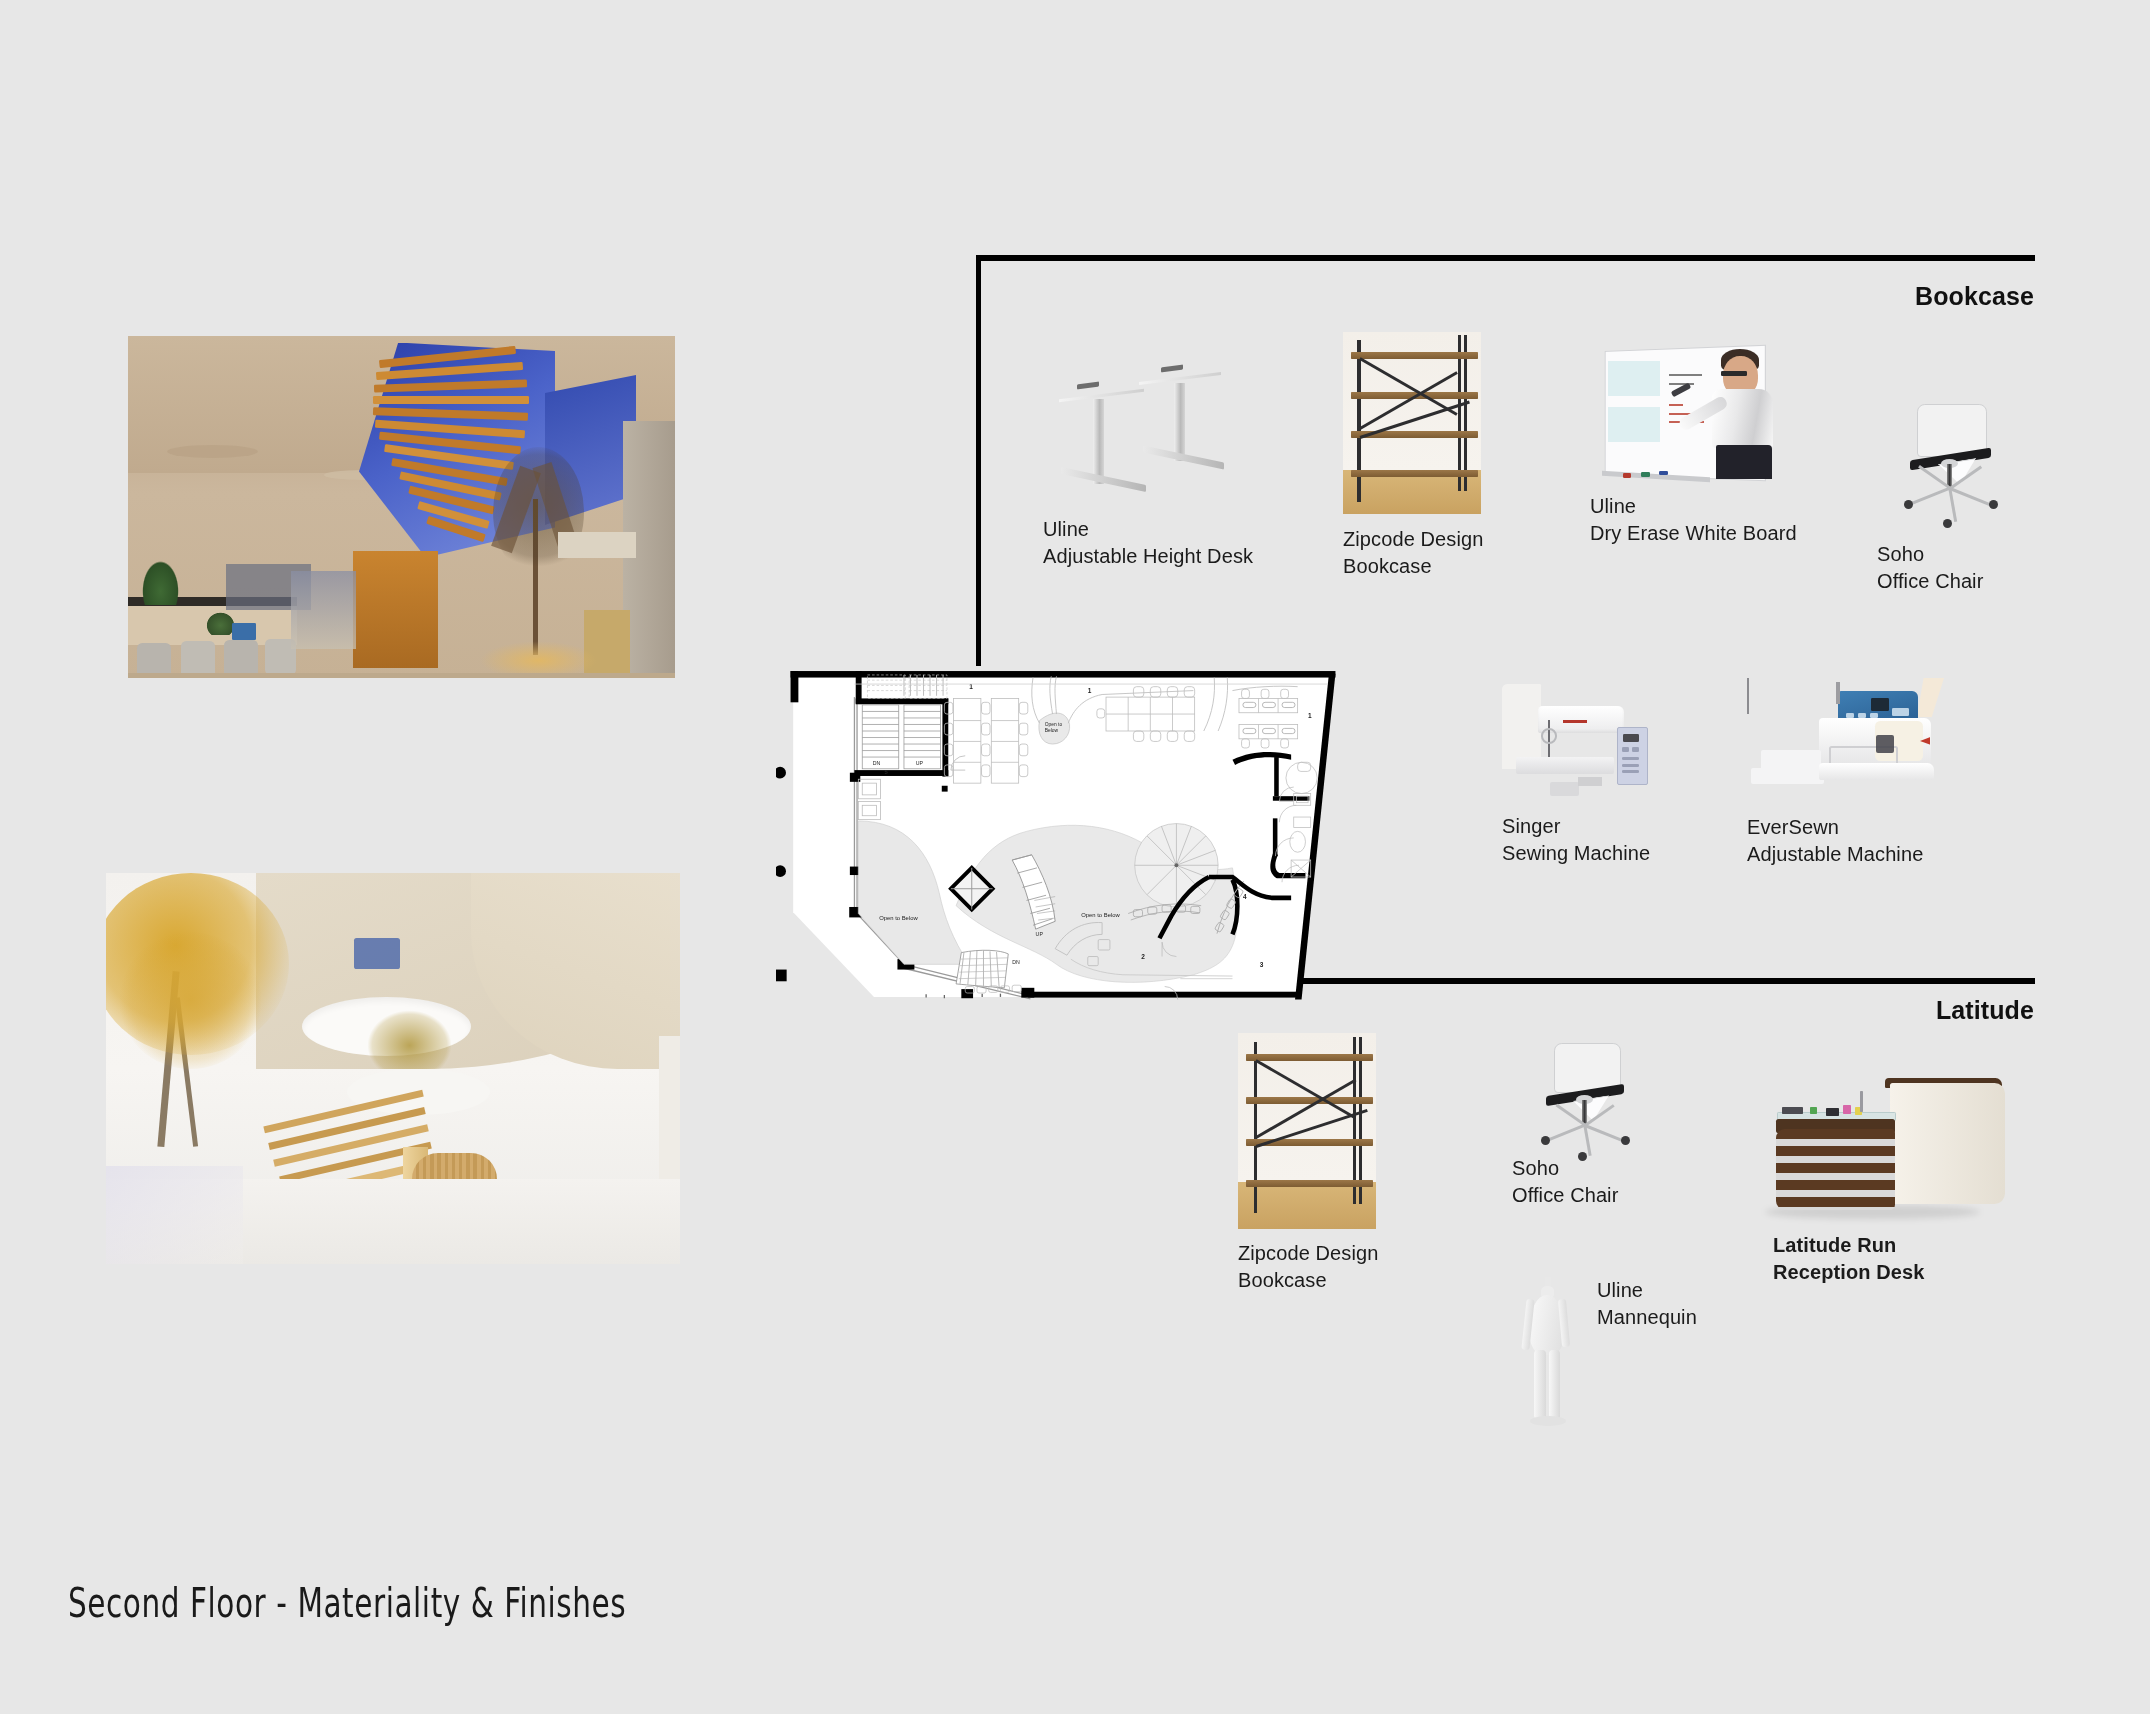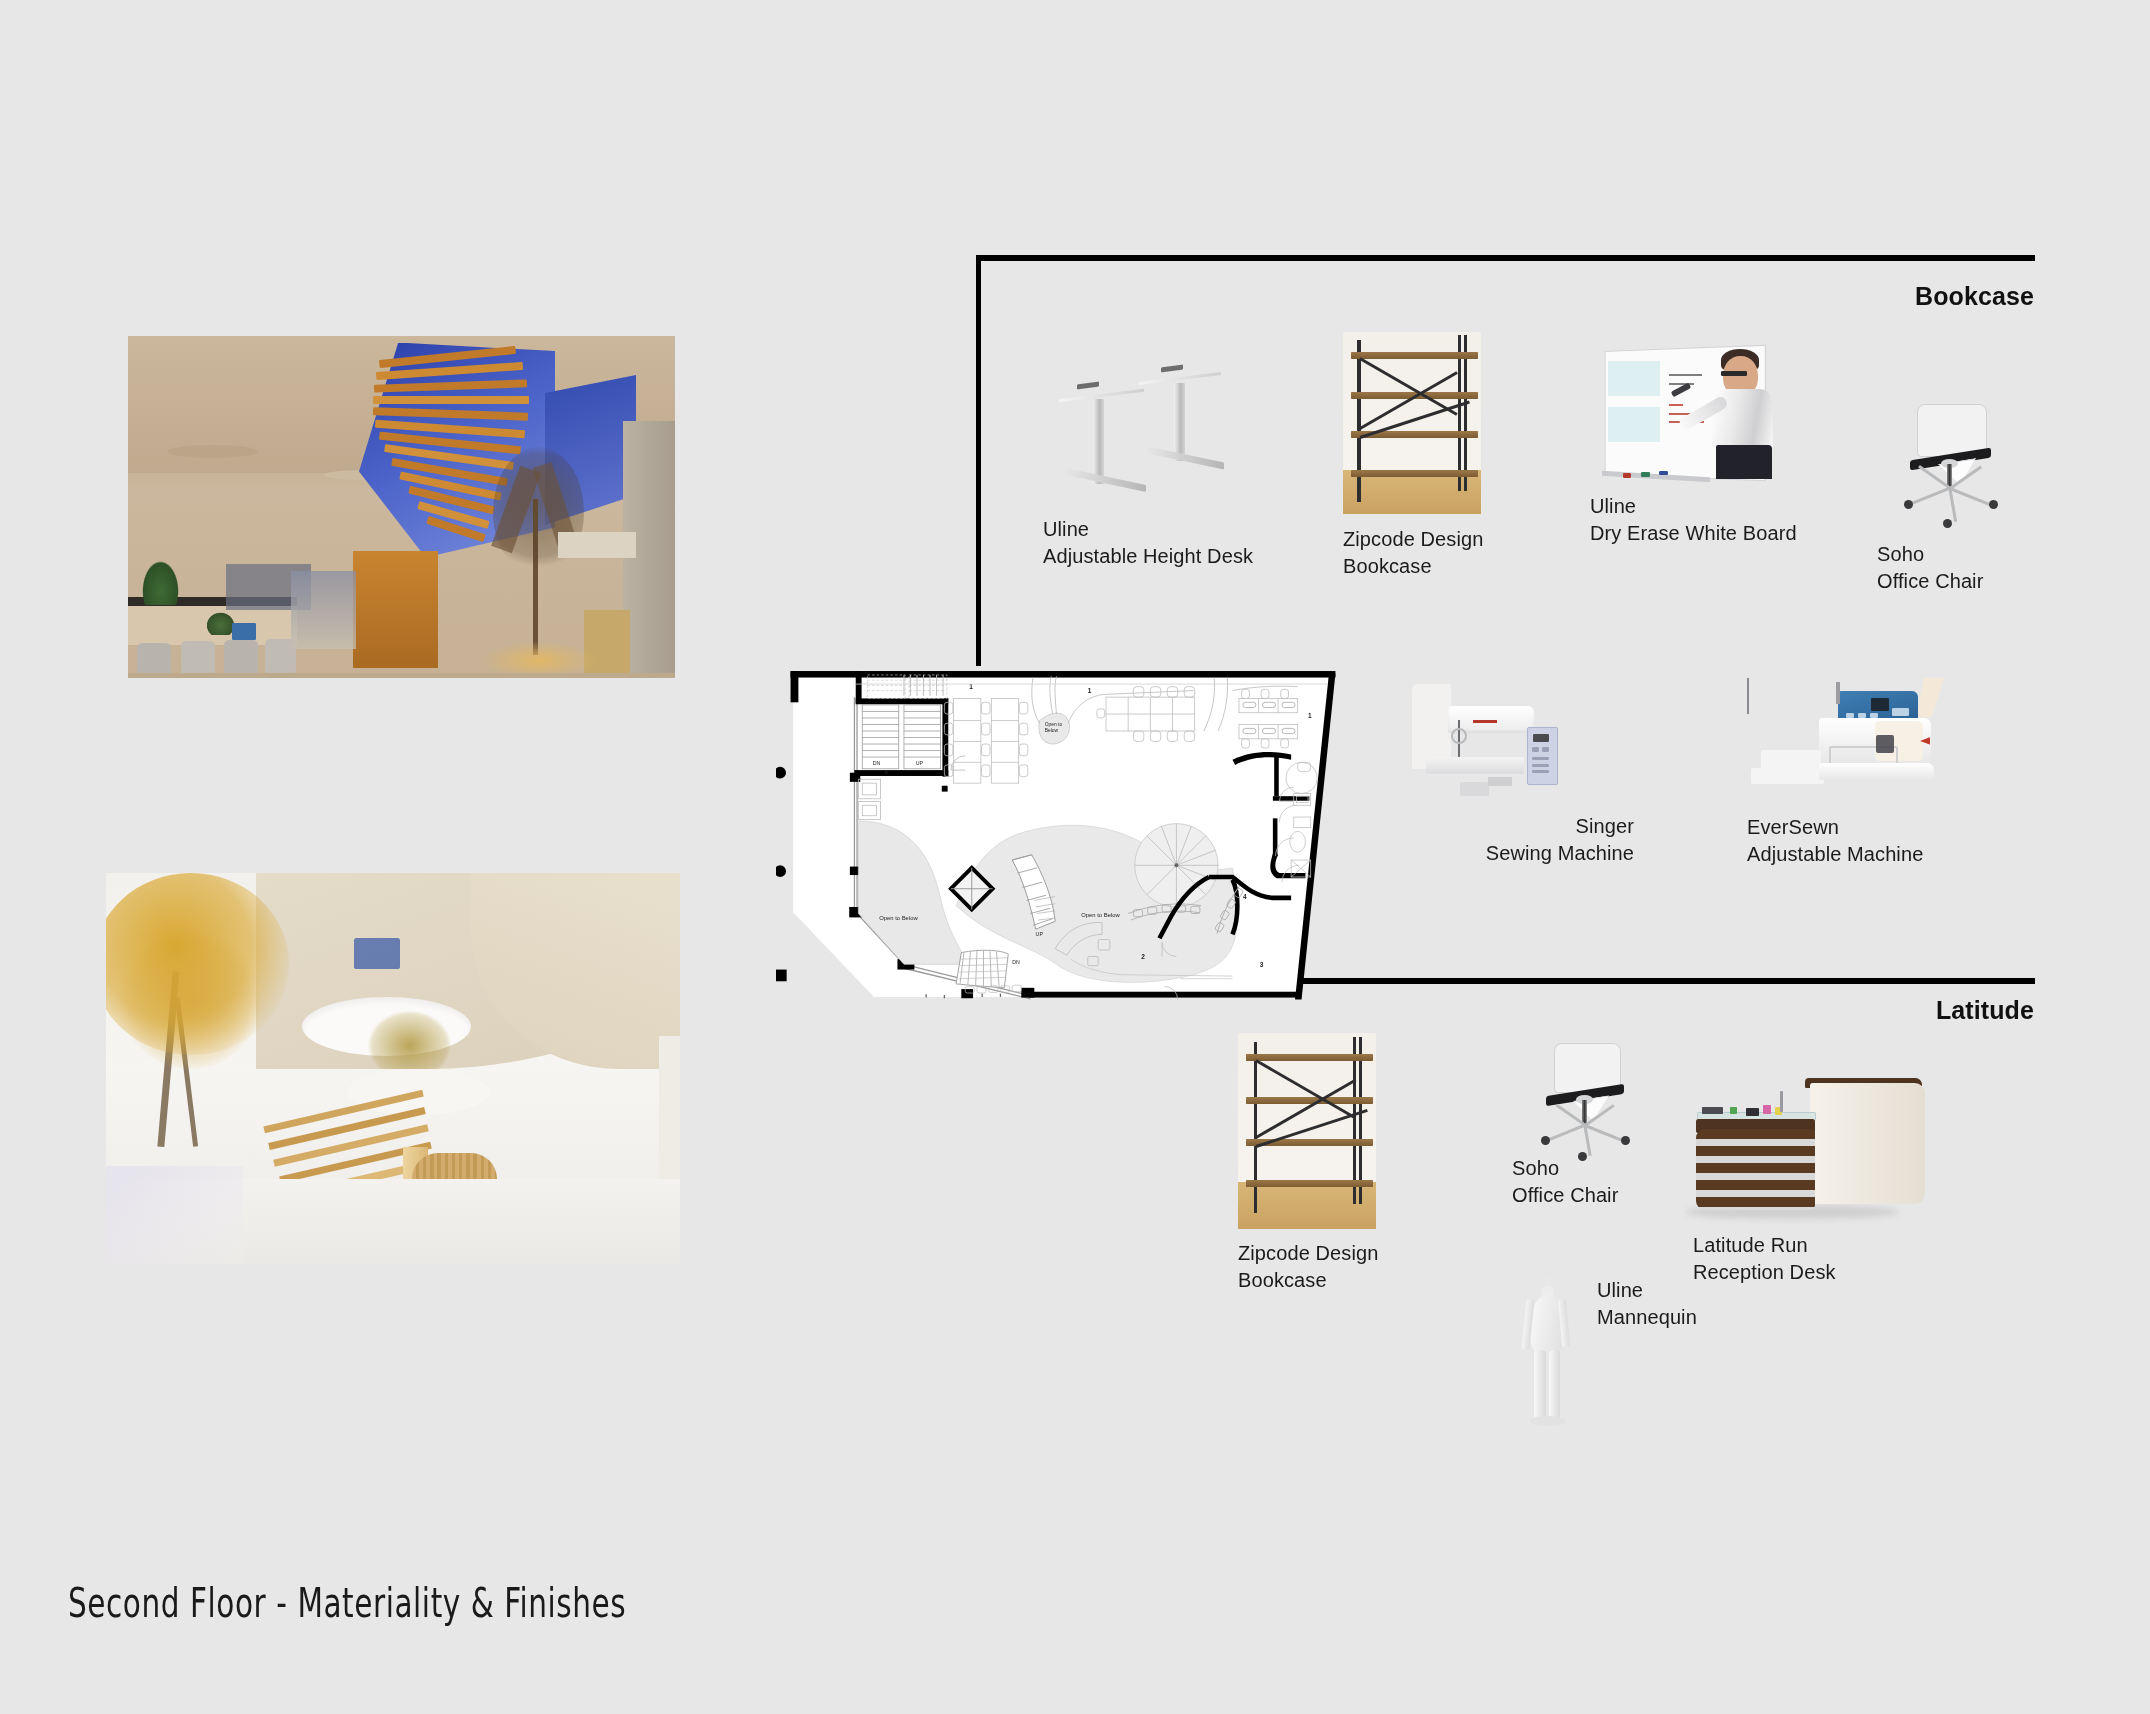--- a/index.html
+++ b/index.html
@@ -405,21 +405,21 @@
         <div class="spoke" style="left:60px;top:83px;width:38px;transform:rotate(215deg);"></div>
         <div class="caster" style="left:99px;top:96px;"></div>
         <div class="caster" style="left:14.3px;top:96px;"></div>
         <div class="caster" style="left:53px;top:115px;"></div>
       </div>
     </div>
     <div class="cap" style="left:0;top:137px;width:209px;">Soho
 Office Chair</div>
   </div>
 
-  <div class="prod" style="left:1412px;top:684px;width:222px;height:189px;text-align:right;">
+  <div class="prod" style="left:1502px;top:684px;width:222px;height:189px;">
     <div class="img" style="width:189px;height:124px;">
       <div class="sew" style="left:0;top:0;width:189px;height:124px;">
         <div class="pale" style="left:11.7px;top:0;width:39px;height:85px;background:#f2f1ef;
              border-radius:5.2px 1.3px 0 0;"></div>
         <div class="arm2" style="left:36px;top:22px;width:85px;height:26px;"></div>
         <div class="body" style="left:36px;top:22px;width:86px;height:27px;"></div>
         <div class="logo" style="left:61px;top:36px;width:23.5px;"></div>
         <div class="needle" style="left:46px;top:36px;height:40px;"></div>
         <div class="wheel" style="left:39px;top:44px;width:11.7px;height:11.7px;"></div>
         <div class="bed" style="left:14.3px;top:73px;width:98px;height:17px;"></div>
@@ -502,21 +502,21 @@
         <div class="spoke" style="left:60px;top:81px;width:35px;transform:rotate(215deg);"></div>
         <div class="caster" style="left:96px;top:93px;"></div>
         <div class="caster" style="left:15.6px;top:93px;"></div>
         <div class="caster" style="left:53px;top:109px;"></div>
       </div>
     </div>
     <div class="cap" style="left:0;top:112px;width:209px;">Soho
 Office Chair</div>
   </div>
 
-  <div class="prod" style="left:1680px;top:1069px;width:274px;height:215px;">
+  <div class="prod" style="left:1760px;top:1069px;width:274px;height:215px;font-weight:bold;">
     <div class="img" style="width:261px;height:156px;">
       <div class="rdesk" style="left:0;top:0;width:261px;height:156px;">
         <div class="shadow" style="left:5.2px;top:136px;width:215px;height:14.3px;"></div>
         <div class="ctop" style="left:125px;top:9px;width:117px;height:10.4px;
              border-radius:3.9px 6.5px 1.3px 1.3px;"></div>
         <div class="panel2" style="left:130px;top:14.3px;width:115px;height:121px;"></div>
         <div class="glass2" style="left:17px;top:43px;width:117px;height:6.5px;"></div>
         <div class="ctop" style="left:15.6px;top:50px;width:119px;height:14.3px;"></div>
         <div class="curve" style="left:15.6px;top:60px;width:119px;height:81px;"></div>
         <div class="item" style="left:22px;top:38px;width:21px;height:6.5px;background:#4c4c52;"></div>

